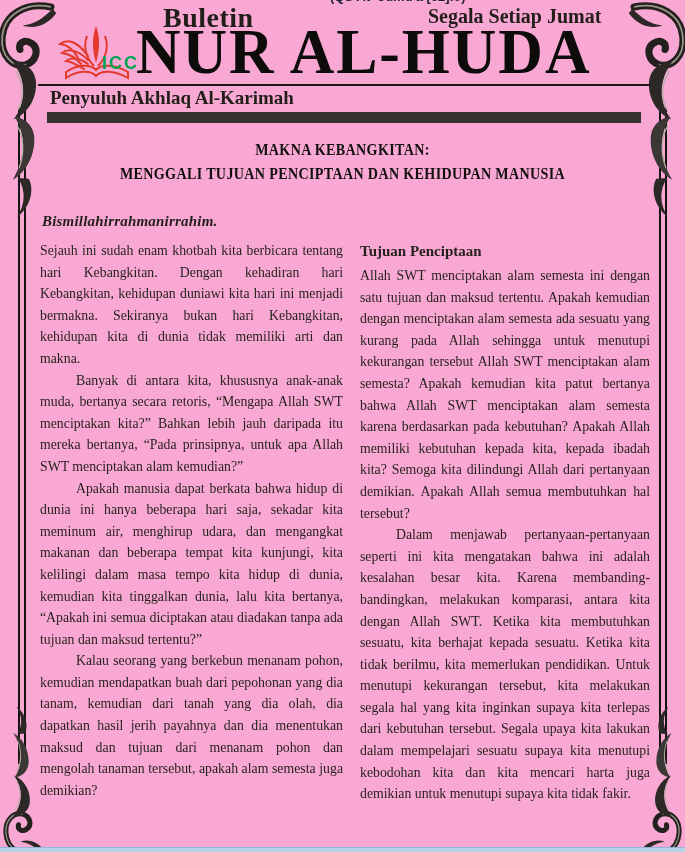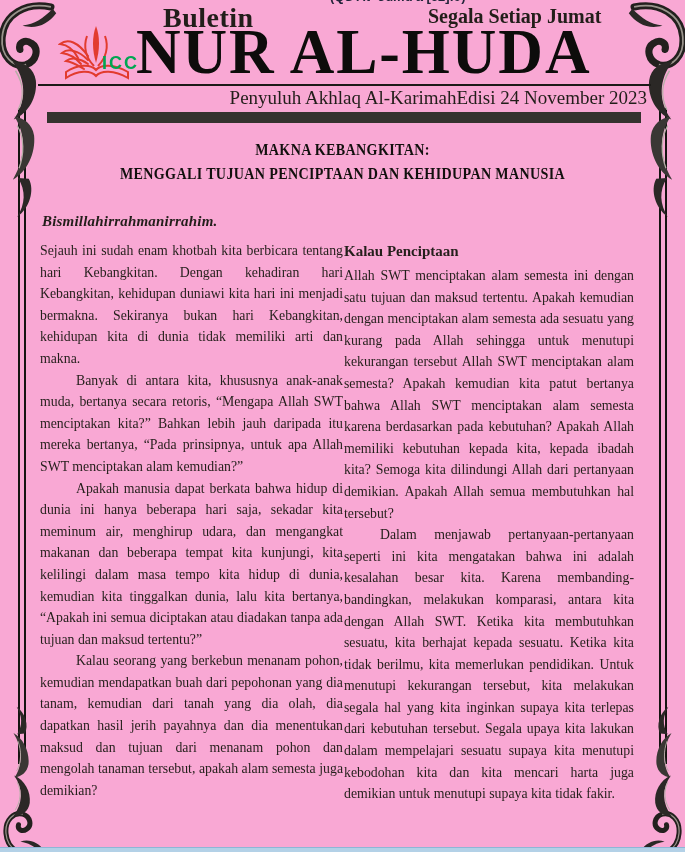--- a/index.html
+++ b/index.html
@@ -36,37 +36,37 @@
   .logo { position:absolute; left:58px; top:20px; width:86px; height:68px; }
   .masthead-title {
     position:absolute; left:136px; top:16px; width:512px;
     font-size:63px; font-weight:bold; letter-spacing:2px;
     line-height:72px; white-space:nowrap; color:#0d0c0b;
     transform:scaleX(0.98); transform-origin:left center;
   }
   .mast-rule { position:absolute; left:38px; right:34px; top:84px; height:2px; background:#1c1a18; }
   .tag-row {
     position:absolute; left:50px; right:38px; top:87px;
-    display:flex; justify-content:flex-end; align-items:baseline;
-    font-size:19px; font-weight:normal;
+    display:flex; justify-content:space-between; align-items:baseline;
+    font-size:19px; font-weight:bold;
   }
   .thick-bar { position:absolute; left:47px; right:44px; top:112px; height:11px; background:#35322e; }
 
   
   .article-title {
     position:absolute; left:0; right:0; top:138px;
     text-align:center; font-weight:bold; font-size:16px; line-height:24px;
     letter-spacing:0.4px; color:#12100e;
     transform:scaleX(0.88); transform-origin:center top;
   }
   .basmalah {
     position:absolute; left:42px; top:213px;
     font-size:15px; font-weight:bold; letter-spacing:0.2px;font-style:italic;
   }
-  .cols { position:absolute; left:40px; top:240px; width:610px; display:flex; gap:1px; }
+  .cols { position:absolute; left:40px; top:240px; width:610px; display:flex; gap:17px; }
   .col { text-align:justify; font-size:13.8px; line-height:21.6px; color:#241f1b; }
   .col.left  { width:303px; }
   .col.right { width:290px; }
   .col p { margin:0; }
   .col p.indent { text-indent:36px; }
   .col-heading { font-size:15px; font-weight:bold; margin:0 0 3px 0; line-height:22px; }
 
   .bottom-line { position:absolute; left:0; right:0; bottom:0; height:4px; background:#b3d1e7; border-top:1px solid #8fb6d6; }
 </style>
 </head>
@@ -124,41 +124,40 @@
       </g>
 
       <path d="M8 52 C20 44 33 44 38 50 C43 44 56 44 70 52 L70 58 C56 50 43 50 38 56 C33 50 20 50 8 58 Z" fill="none" stroke="#e23b2e" stroke-width="2"></path>
       <text x="44" y="49" fill="#00a651" font-family="Liberation Sans, sans-serif" font-size="18" font-weight="bold" letter-spacing="2">ICC</text>
     </svg>
 
     <h1 class="masthead-title" style="margin:0;">NUR AL-HUDA</h1>
     <div class="mast-rule"></div>
     <div class="tag-row">
       <span>Penyuluh Akhlaq Al-Karimah</span>
-      <span>Edisi 24 November 2023</span>
     </div>
     <div class="thick-bar"></div>
   </header>
 
   <main>
     <div class="article-title">
       <div>MAKNA KEBANGKITAN:</div>
       <div>MENGGALI TUJUAN PENCIPTAAN DAN KEHIDUPAN MANUSIA</div>
     </div>
     <div class="basmalah">Bismillahirrahmanirrahim.</div>
 
     <div class="cols">
       <div class="col left">
         <p>Sejauh ini sudah enam khotbah kita berbicara tentang hari Kebangkitan. Dengan kehadiran hari Kebangkitan, kehidupan duniawi kita hari ini menjadi bermakna. Sekiranya bukan hari Kebangkitan, kehidupan kita di dunia tidak memiliki arti dan makna.</p>
         <p class="indent">Banyak di antara kita, khususnya anak-anak muda, bertanya secara retoris, “Mengapa Allah SWT menciptakan kita?” Bahkan lebih jauh daripada itu mereka bertanya, “Pada prinsipnya, untuk apa Allah SWT menciptakan alam kemudian?”</p>
         <p class="indent">Apakah manusia dapat berkata bahwa hidup di dunia ini hanya beberapa hari saja, sekadar kita meminum air, menghirup udara, dan mengangkat makanan dan beberapa tempat kita kunjungi, kita kelilingi dalam masa tempo kita hidup di dunia, kemudian kita tinggalkan dunia, lalu kita bertanya, “Apakah ini semua diciptakan atau diadakan tanpa ada tujuan dan maksud tertentu?”</p>
         <p class="indent">Kalau seorang yang berkebun menanam pohon, kemudian mendapatkan buah dari pepohonan yang dia tanam, kemudian dari tanah yang dia olah, dia dapatkan hasil jerih payahnya dan dia menentukan maksud dan tujuan dari menanam pohon dan mengolah tanaman tersebut, apakah alam semesta juga demikian?</p>
       </div>
       <div class="col right">
-        <h3 class="col-heading">Kalau Penciptaan</h3>
+        <h3 class="col-heading">Tujuan Penciptaan</h3>
         <p>Allah SWT menciptakan alam semesta ini dengan satu tujuan dan maksud tertentu. Apakah kemudian dengan menciptakan alam semesta ada sesuatu yang kurang pada Allah sehingga untuk menutupi kekurangan tersebut Allah SWT menciptakan alam semesta? Apakah kemudian kita patut bertanya bahwa Allah SWT menciptakan alam semesta karena berdasarkan pada kebutuhan? Apakah Allah memiliki kebutuhan kepada kita, kepada ibadah kita? Semoga kita dilindungi Allah dari pertanyaan demikian. Apakah Allah semua membutuhkan hal tersebut?</p>
         <p class="indent">Dalam menjawab pertanyaan-pertanyaan seperti ini kita mengatakan bahwa ini adalah kesalahan besar kita. Karena membanding-bandingkan, melakukan komparasi, antara kita dengan Allah SWT. Ketika kita membutuhkan sesuatu, kita berhajat kepada sesuatu. Ketika kita tidak berilmu, kita memerlukan pendidikan. Untuk menutupi kekurangan tersebut, kita melakukan segala hal yang kita inginkan supaya kita terlepas dari kebutuhan tersebut. Segala upaya kita lakukan dalam mempelajari sesuatu supaya kita menutupi kebodohan kita dan kita mencari harta juga demikian untuk menutupi supaya kita tidak fakir.</p>
       </div>
     </div>
   </main>
 
   <div class="bottom-line"></div>
 </div>
 
 </body></html>

